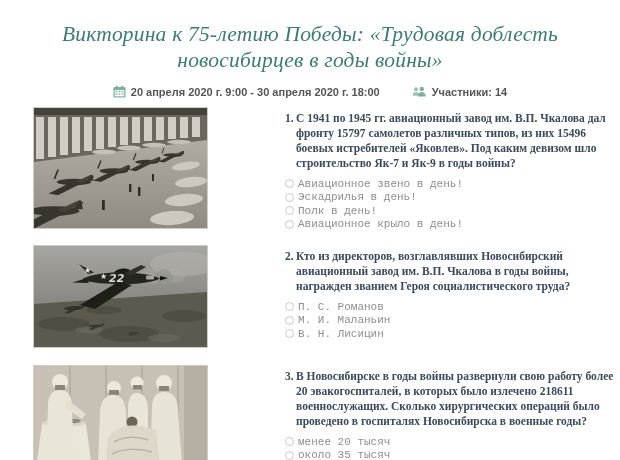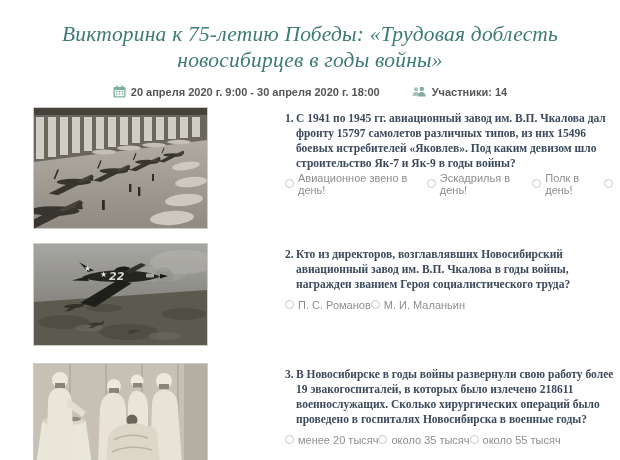--- a/index.html
+++ b/index.html
@@ -58,21 +58,21 @@
     font-family: "Liberation Serif", "DejaVu Serif", serif;
     font-weight: bold;
     font-size: 11.5px;
     line-height: 15px;
     color: #3b4a5c;
     padding-left: 11px;
     text-indent: -11px;
   }
   .q-num { display: inline-block; width: 11px; text-indent: 0; }
 
-  .options { margin-top: 6px; display: flex; flex-direction: row; }
+  .options { margin-top: 6px; display: flex; flex-direction: column; font-family: Liberation Mono, monospace; }
   .option {
     display: flex;
     align-items: center;
     height: 13.5px;
     font-size: 11px;
     color: #8e8e8e;
     cursor: pointer;
   }
   .radio {
     flex: none;
@@ -195,20 +195,21 @@
           <label class="option">
             <span class="radio"></span>
             <span>Эскадрилья в день!</span>
           </label>
           <label class="option">
             <span class="radio"></span>
             <span>Полк в день!</span>
           </label>
           <label class="option">
             <span class="radio"></span>
+            <span>Авиационное крыло в день!</span>
           </label>
         </div>
       </div>
     </div>
 
     <div class="row">
       <figure class="photo">
         <svg viewBox="0 0 173 101" preserveAspectRatio="none" width="173" height="101">
           <defs>
             <linearGradient id="sky2" x1="0" y1="0" x2="0" y2="1">
@@ -266,20 +267,24 @@
         <div class="q-text"><span class="q-num">2.</span><span>Кто из директоров, возглавлявших Новосибирский авиационный завод им. В.П. Чкалова в годы войны, награжден званием Героя социалистического труда?</span></div>
         <div class="options">
           <label class="option">
             <span class="radio"></span>
             <span>П. С. Романов</span>
           </label>
           <label class="option">
             <span class="radio"></span>
             <span>М. И. Маланьин</span>
           </label>
+          <label class="option">
+            <span class="radio"></span>
+            <span>В. Н. Лисицин</span>
+          </label>
         </div>
       </div>
     </div>
 
     <div class="row">
       <figure class="photo">
         <svg viewBox="0 0 173 104" preserveAspectRatio="none" width="173" height="104">
           <rect width="173" height="104" fill="#c6c1b4"></rect>
           <g stroke="#a59f92" stroke-width="1">
             <line x1="36" y1="0" x2="36" y2="104"></line>
@@ -315,21 +320,21 @@
           <rect x="125" y="20" width="10" height="5" fill="#8a8578"></rect>
           <path d="M118,42 C118,30 123,26 130,26 C138,26 144,31 144,44 L148,100 L116,100 Z" fill="#e7e3d6"></path>
 
           <circle cx="98" cy="56" r="5.5" fill="#6a6558"></circle>
           <path d="M74,72 C80,62 92,58 106,60 L122,64 L126,100 L72,100 Z" fill="#dcd7c8"></path>
           <path d="M80,76 C90,70 104,70 114,74" stroke="#b9b4a6" stroke-width="1.5" fill="none"></path>
           <path d="M78,88 C90,82 106,82 118,86" stroke="#b9b4a6" stroke-width="1.5" fill="none"></path>
         </svg>
       </figure>
       <div class="question">
-        <div class="q-text"><span class="q-num">3.</span><span>В Новосибирске в годы войны развернули свою работу более 19 эвакогоспиталей, в которых было излечено 218611 военнослужащих. Сколько хирургических операций было проведено в госпиталях Новосибирска в военные годы?</span></div>
+        <div class="q-text"><span class="q-num">3.</span><span>В Новосибирске в годы войны развернули свою работу более 20 эвакогоспиталей, в которых было излечено 218611 военнослужащих. Сколько хирургических операций было проведено в госпиталях Новосибирска в военные годы?</span></div>
         <div class="options">
           <label class="option">
             <span class="radio"></span>
             <span>менее 20 тысяч</span>
           </label>
           <label class="option">
             <span class="radio"></span>
             <span>около 35 тысяч</span>
           </label>
           <label class="option">

